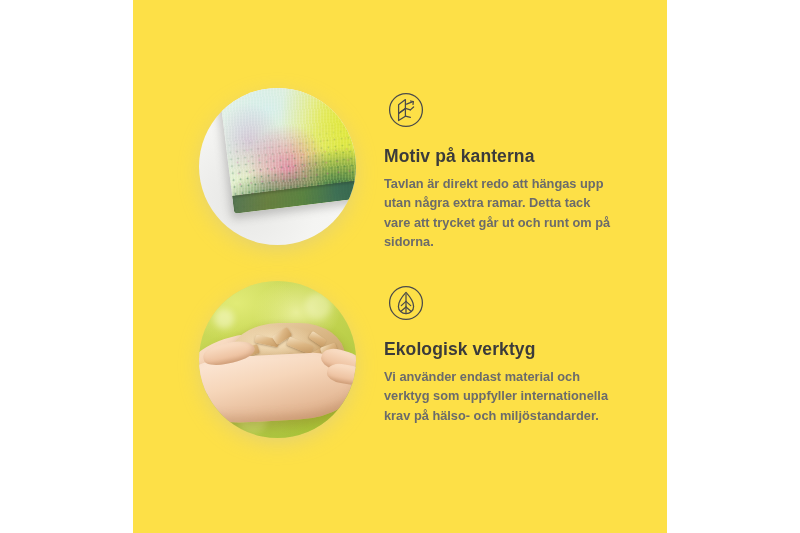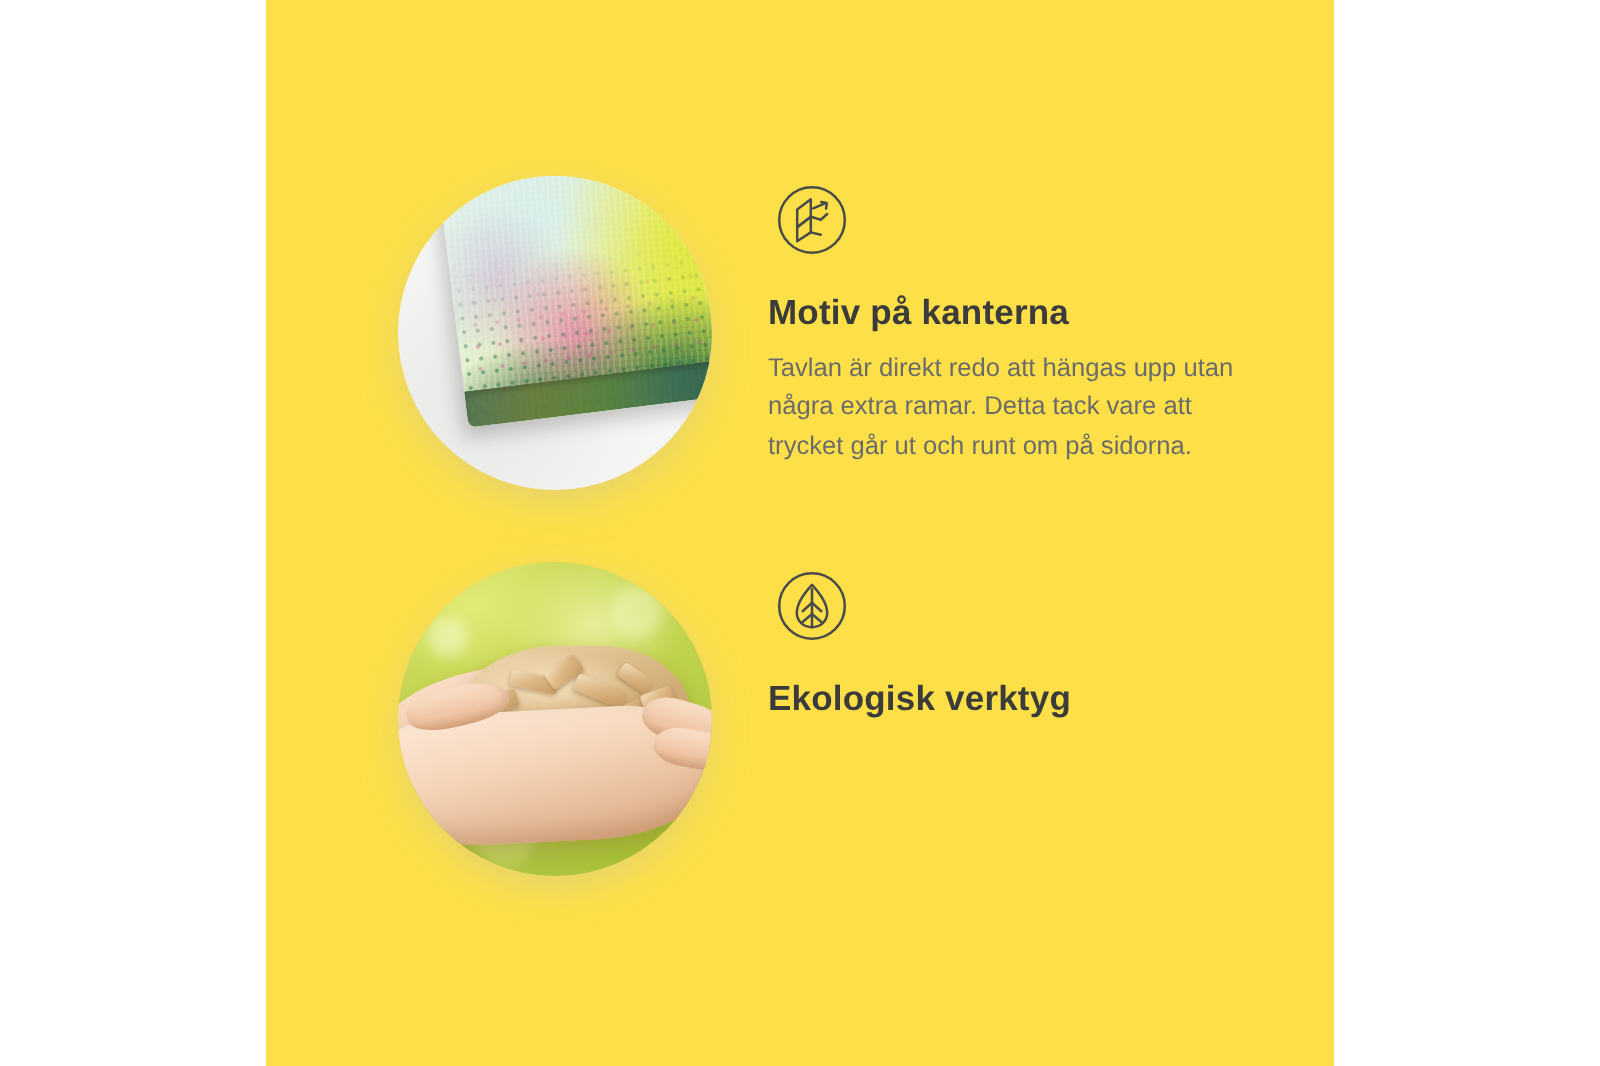--- a/index.html
+++ b/index.html
@@ -223,21 +223,21 @@
     margin: 14px 0 0 0;
     font-size: 17.5px;
     font-weight: 600;
     color: #3b3b3b;
     letter-spacing: .1px;
     line-height: 1.2;
   }
   .feat-desc {
     margin: 7px 0 0 0;
     font-size: 12.8px;
-    font-weight: 400;
+    font-weight: 700;
     color: #6b6b6b;
     line-height: 1.52;
     max-width: 236px;
   }
 </style>
 </head>
 <body>
 
 <div id="stage">
 
@@ -312,18 +312,19 @@
             <circle cx="22" cy="22" r="16.4"></circle>
             <path d="M22 11.4 C16.4 17.4 14.4 21.6 14.4 25.4 C14.4 29.6 17.8 32.6 22 32.6 C26.2 32.6 29.6 29.6 29.6 25.4 C29.6 21.6 27.6 17.4 22 11.4 Z"></path>
             <path d="M22 13.6 L22 32.6"></path>
             <path d="M22 20.4 L17.3 24.6"></path>
             <path d="M22 20.4 L26.7 24.6"></path>
             <path d="M22 26.0 L17.3 30.0"></path>
             <path d="M22 26.0 L26.7 30.0"></path>
           </svg>
         </span>
         <h2 class="feat-title">Ekologisk verktyg</h2>
+        <p class="feat-desc">Vi använder endast material och verktyg som uppfyller internationella krav på hälso- och miljöstandarder.</p>
       </div>
 
     </div>
 
   </div>
 </div>
 
 </body></html>

